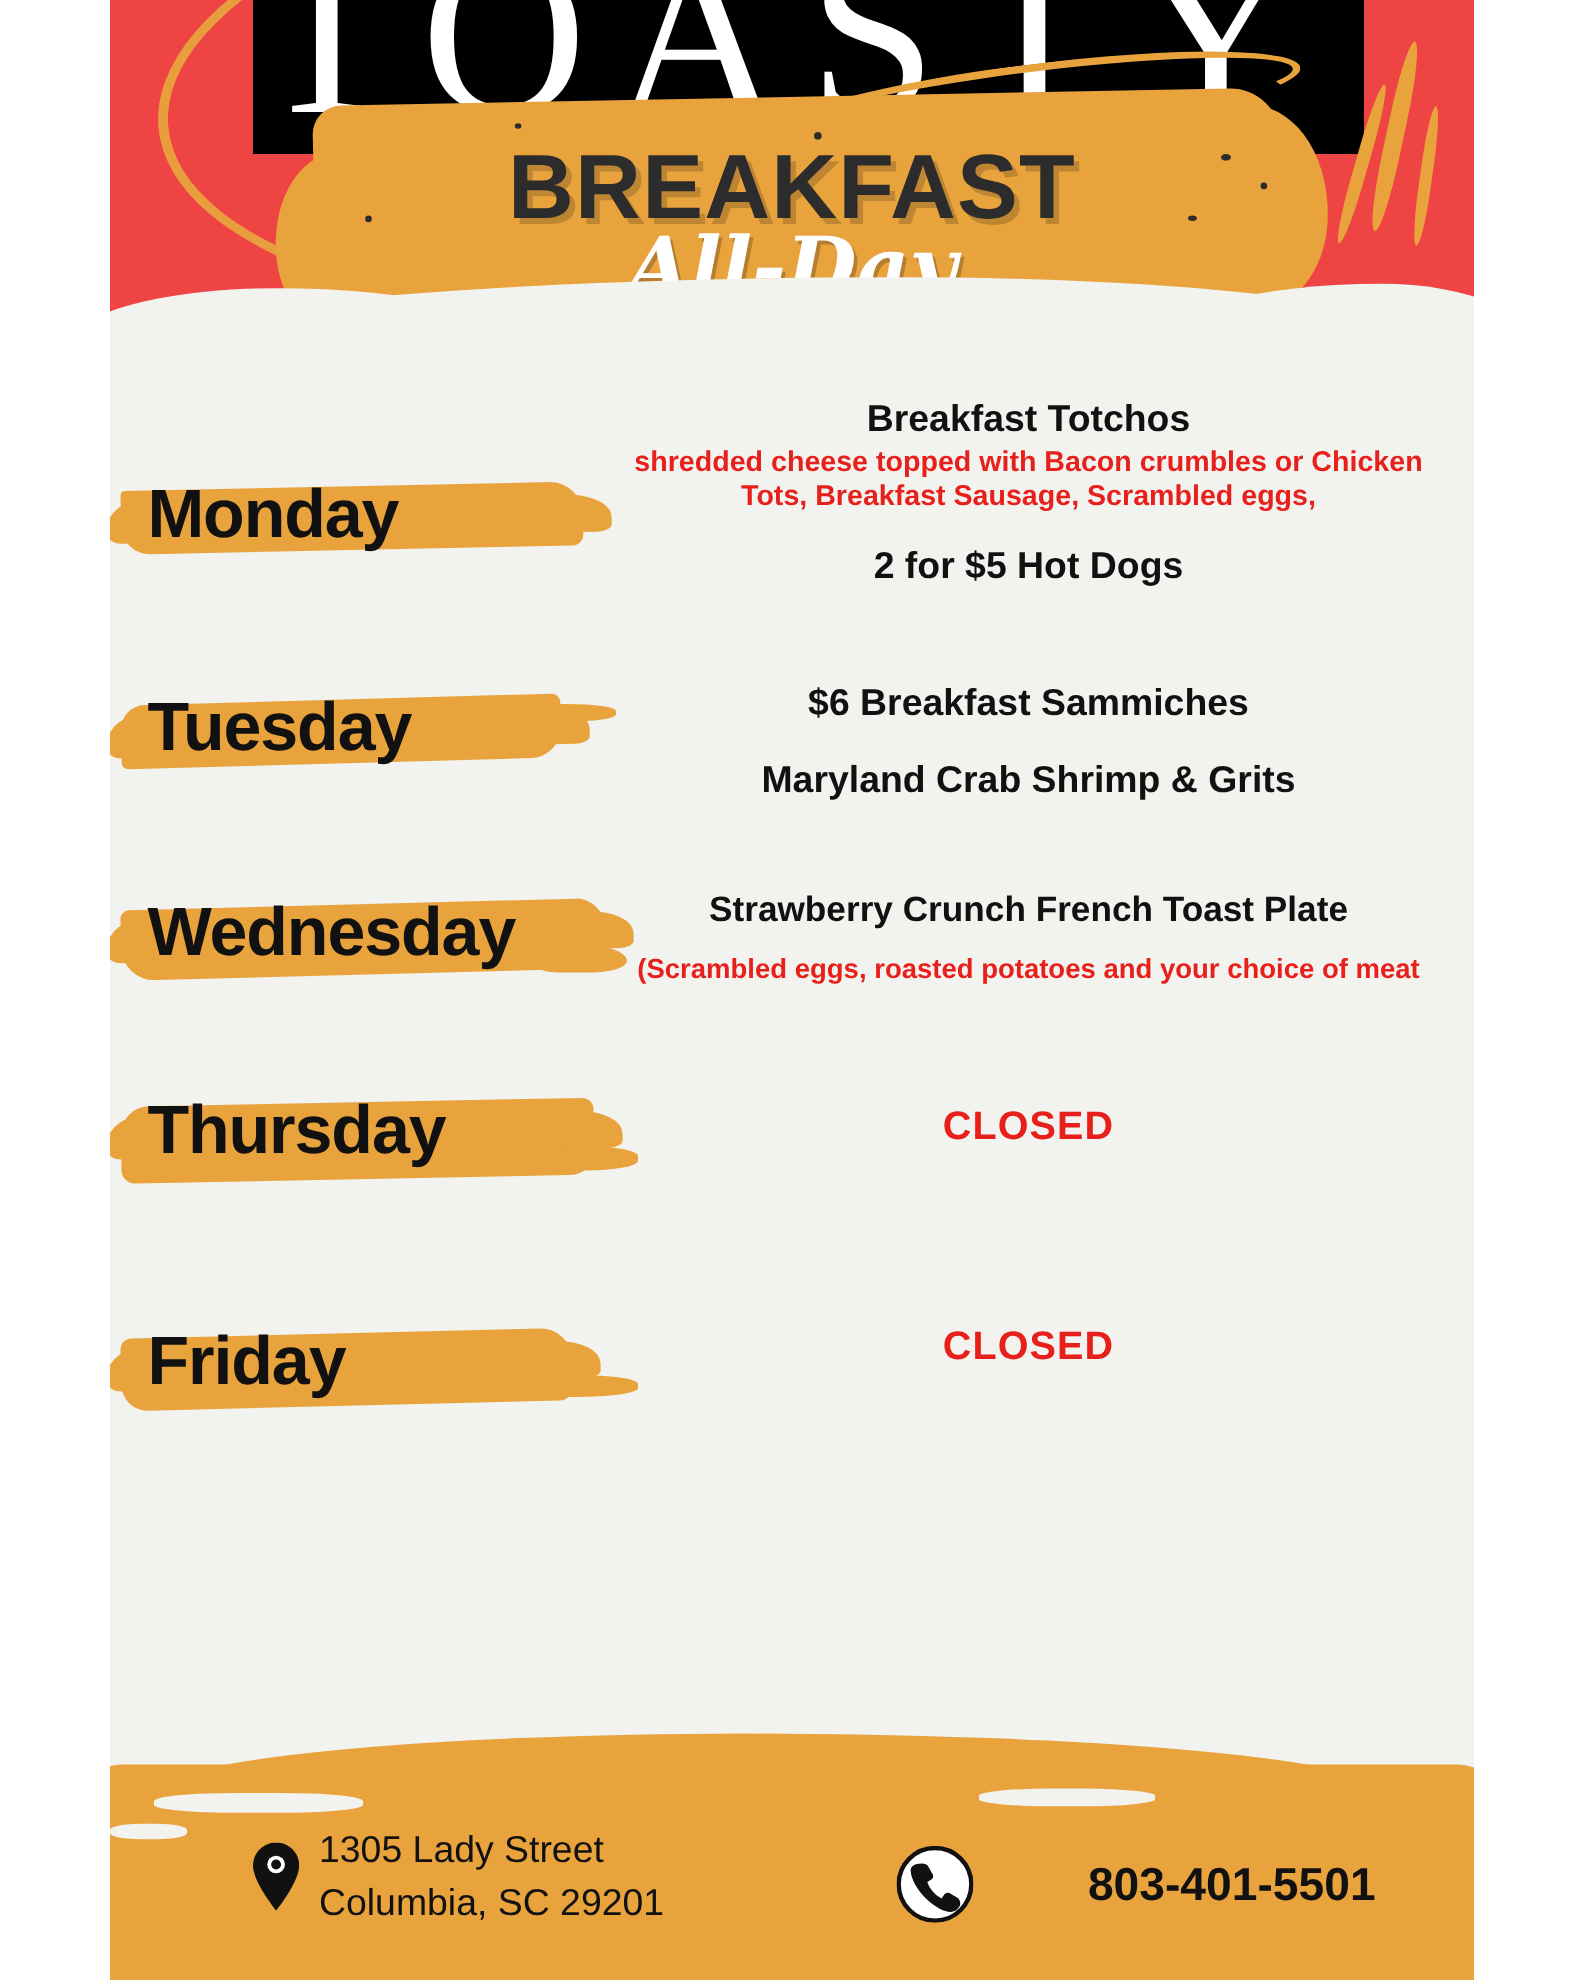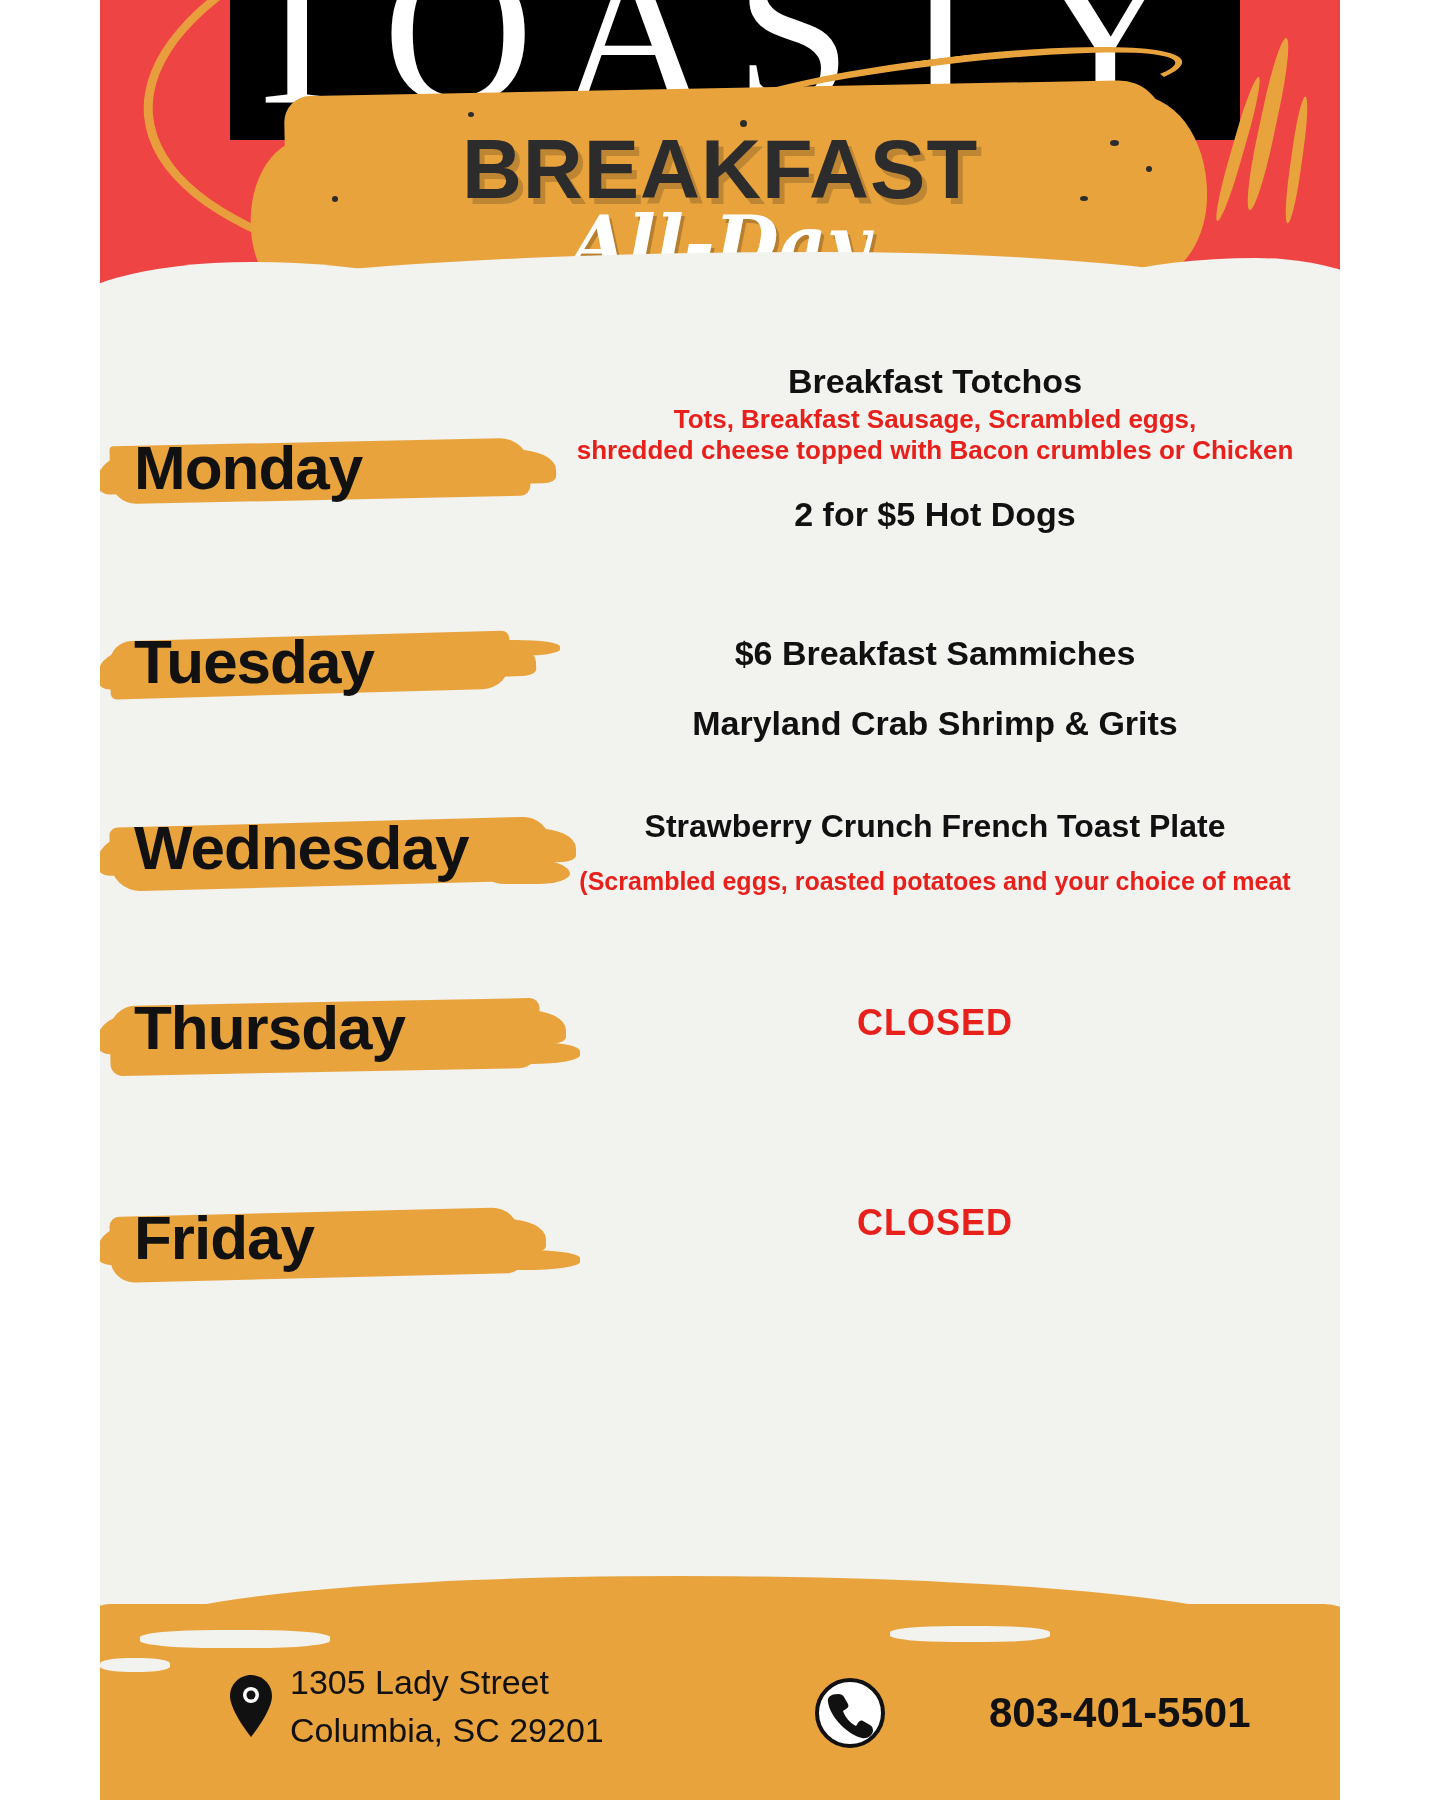--- a/index.html
+++ b/index.html
@@ -342,34 +342,34 @@
   </div>
 
   <div class="row" style="top:420px;">
     <div class="day-label-wrap">
       <div class="brush b1"></div>
       <div class="brush-frag" style="left:300px; top:28px; width:120px; height:14px; border-radius:40%;"></div>
       <div class="day-name">Monday</div>
     </div>
     <div class="items" style="top:-60px;">
       <div class="item-main">Breakfast Totchos</div>
+      <div class="item-desc nowrap">shredded cheese topped with Bacon crumbles or Chicken</div>
       <div class="item-desc nowrap">Tots, Breakfast Sausage, Scrambled eggs,</div>
-      <div class="item-desc nowrap">shredded cheese topped with Bacon crumbles or Chicken</div>
       <div class="gap-sm"></div>
       <div class="item-main">2 for $5 Hot Dogs</div>
     </div>
   </div>
 
   <div class="row" style="top:614px;">
     <div class="day-label-wrap">
       <div class="brush b2"></div>
       <div class="brush-frag" style="left:340px; top:26px; width:110px; height:16px; border-radius:40%;"></div>
       <div class="day-name">Tuesday</div>
     </div>
-    <div class="items" style="top:18px;">
+    <div class="items" style="top:4px;">
       <div class="item-main">$6 Breakfast Sammiches</div>
       <div class="gap-sm"></div>
       <div class="item-main">Maryland Crab Shrimp &amp; Grits</div>
     </div>
   </div>
 
   <div class="row" style="top:800px;">
     <div class="day-label-wrap">
       <div class="brush b3"></div>
       <div class="brush-frag" style="left:380px; top:58px; width:80px; height:26px; border-radius:30% 60% 40% 20%;"></div>

